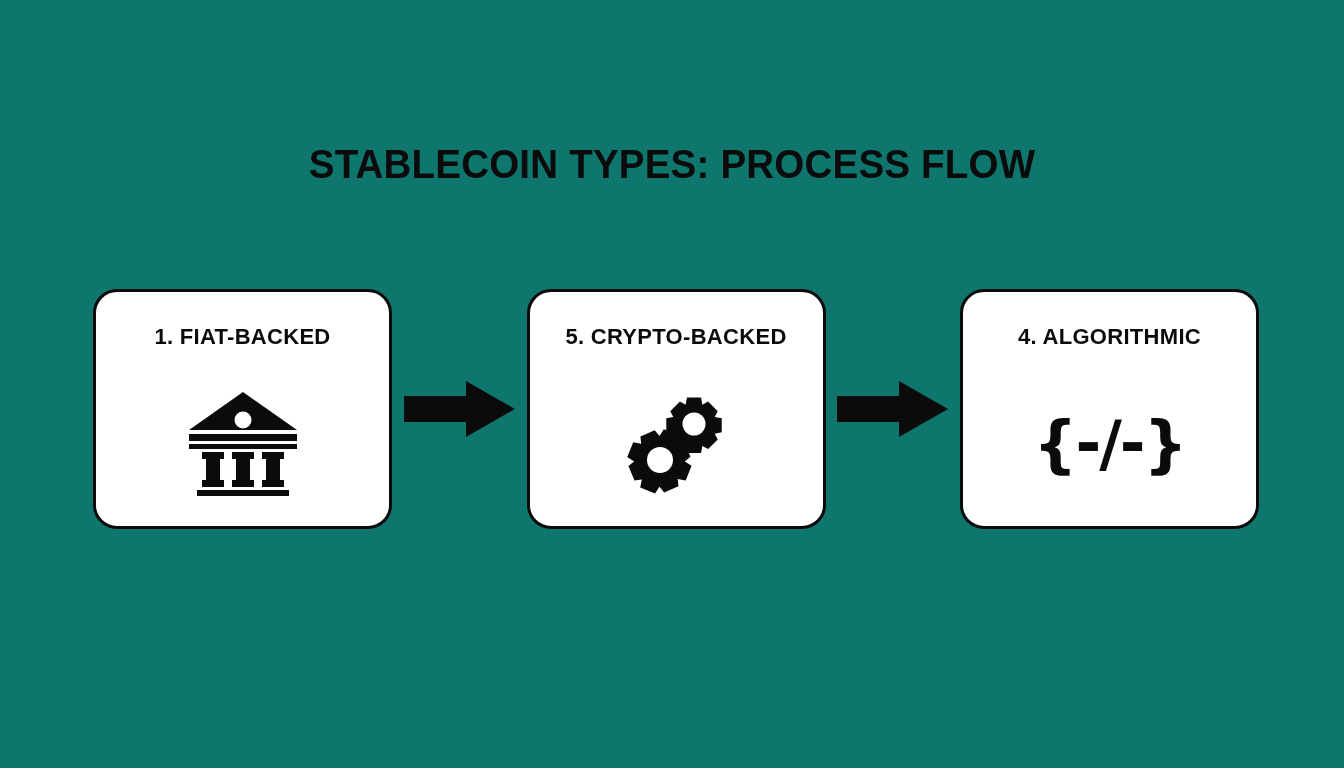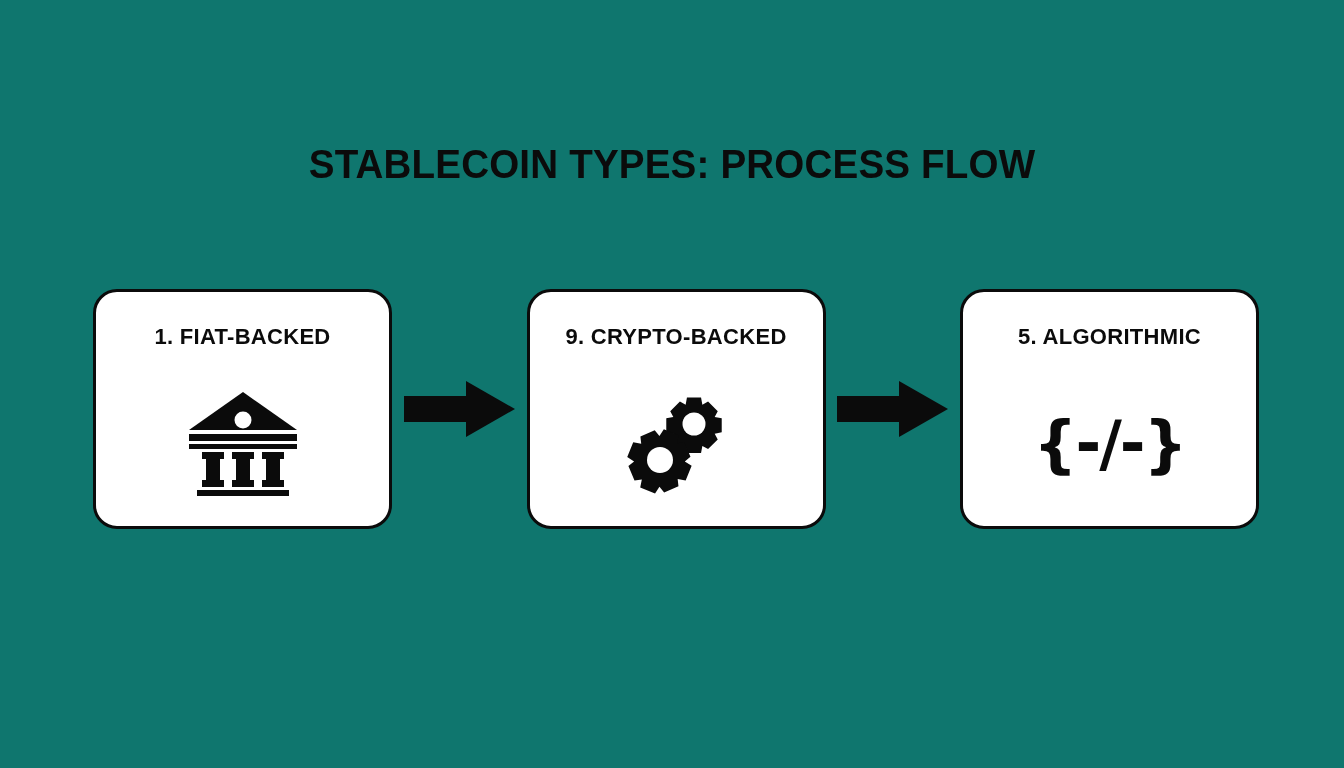--- a/index.html
+++ b/index.html
@@ -151,21 +151,21 @@
       </div>
     </div>
 
     <div class="arrow">
       <svg width="111" height="56" viewBox="0 0 111 56" aria-hidden="true">
         <path d="M0 15 H62 V0 L111 28 L62 56 V41 H0 Z" fill="#0b0b0b"></path>
       </svg>
     </div>
 
     <div class="card">
-      <div class="card-label">9. CRYPTO-BACKED</div>
+      <div class="card-label">5. CRYPTO-BACKED</div>
       <div class="card-icon">
         <svg width="112" height="104" viewBox="0 0 112 104" aria-hidden="true">
           <g fill="#0b0b0b">
 
             <g transform="translate(74,32)">
               <path d="M-8 -30 H8 L9.5 -22 L16 -25.5 L27 -14.5 L23.5 -8 L31.5 -6.5 V9.5
                        L23.5 11 L27 17.5 L16 28.5 L9.5 25 L8 33 H-8 L-9.5 25 L-16 28.5
                        L-27 17.5 L-23.5 11 L-31.5 9.5 V-6.5 L-23.5 -8 L-27 -14.5
                        L-16 -25.5 L-9.5 -22 Z" transform="scale(0.88)"></path>
               <circle cx="0" cy="0" r="11.5" fill="#ffffff"></circle>
@@ -183,20 +183,20 @@
       </div>
     </div>
 
     <div class="arrow">
       <svg width="111" height="56" viewBox="0 0 111 56" aria-hidden="true">
         <path d="M0 15 H62 V0 L111 28 L62 56 V41 H0 Z" fill="#0b0b0b"></path>
       </svg>
     </div>
 
     <div class="card">
-      <div class="card-label">5. ALGORITHMIC</div>
+      <div class="card-label">4. ALGORITHMIC</div>
       <div class="card-icon">
         <span class="code-glyph">{-/-}</span>
       </div>
     </div>
 
   </div>
 </div>
 
 </body></html>

